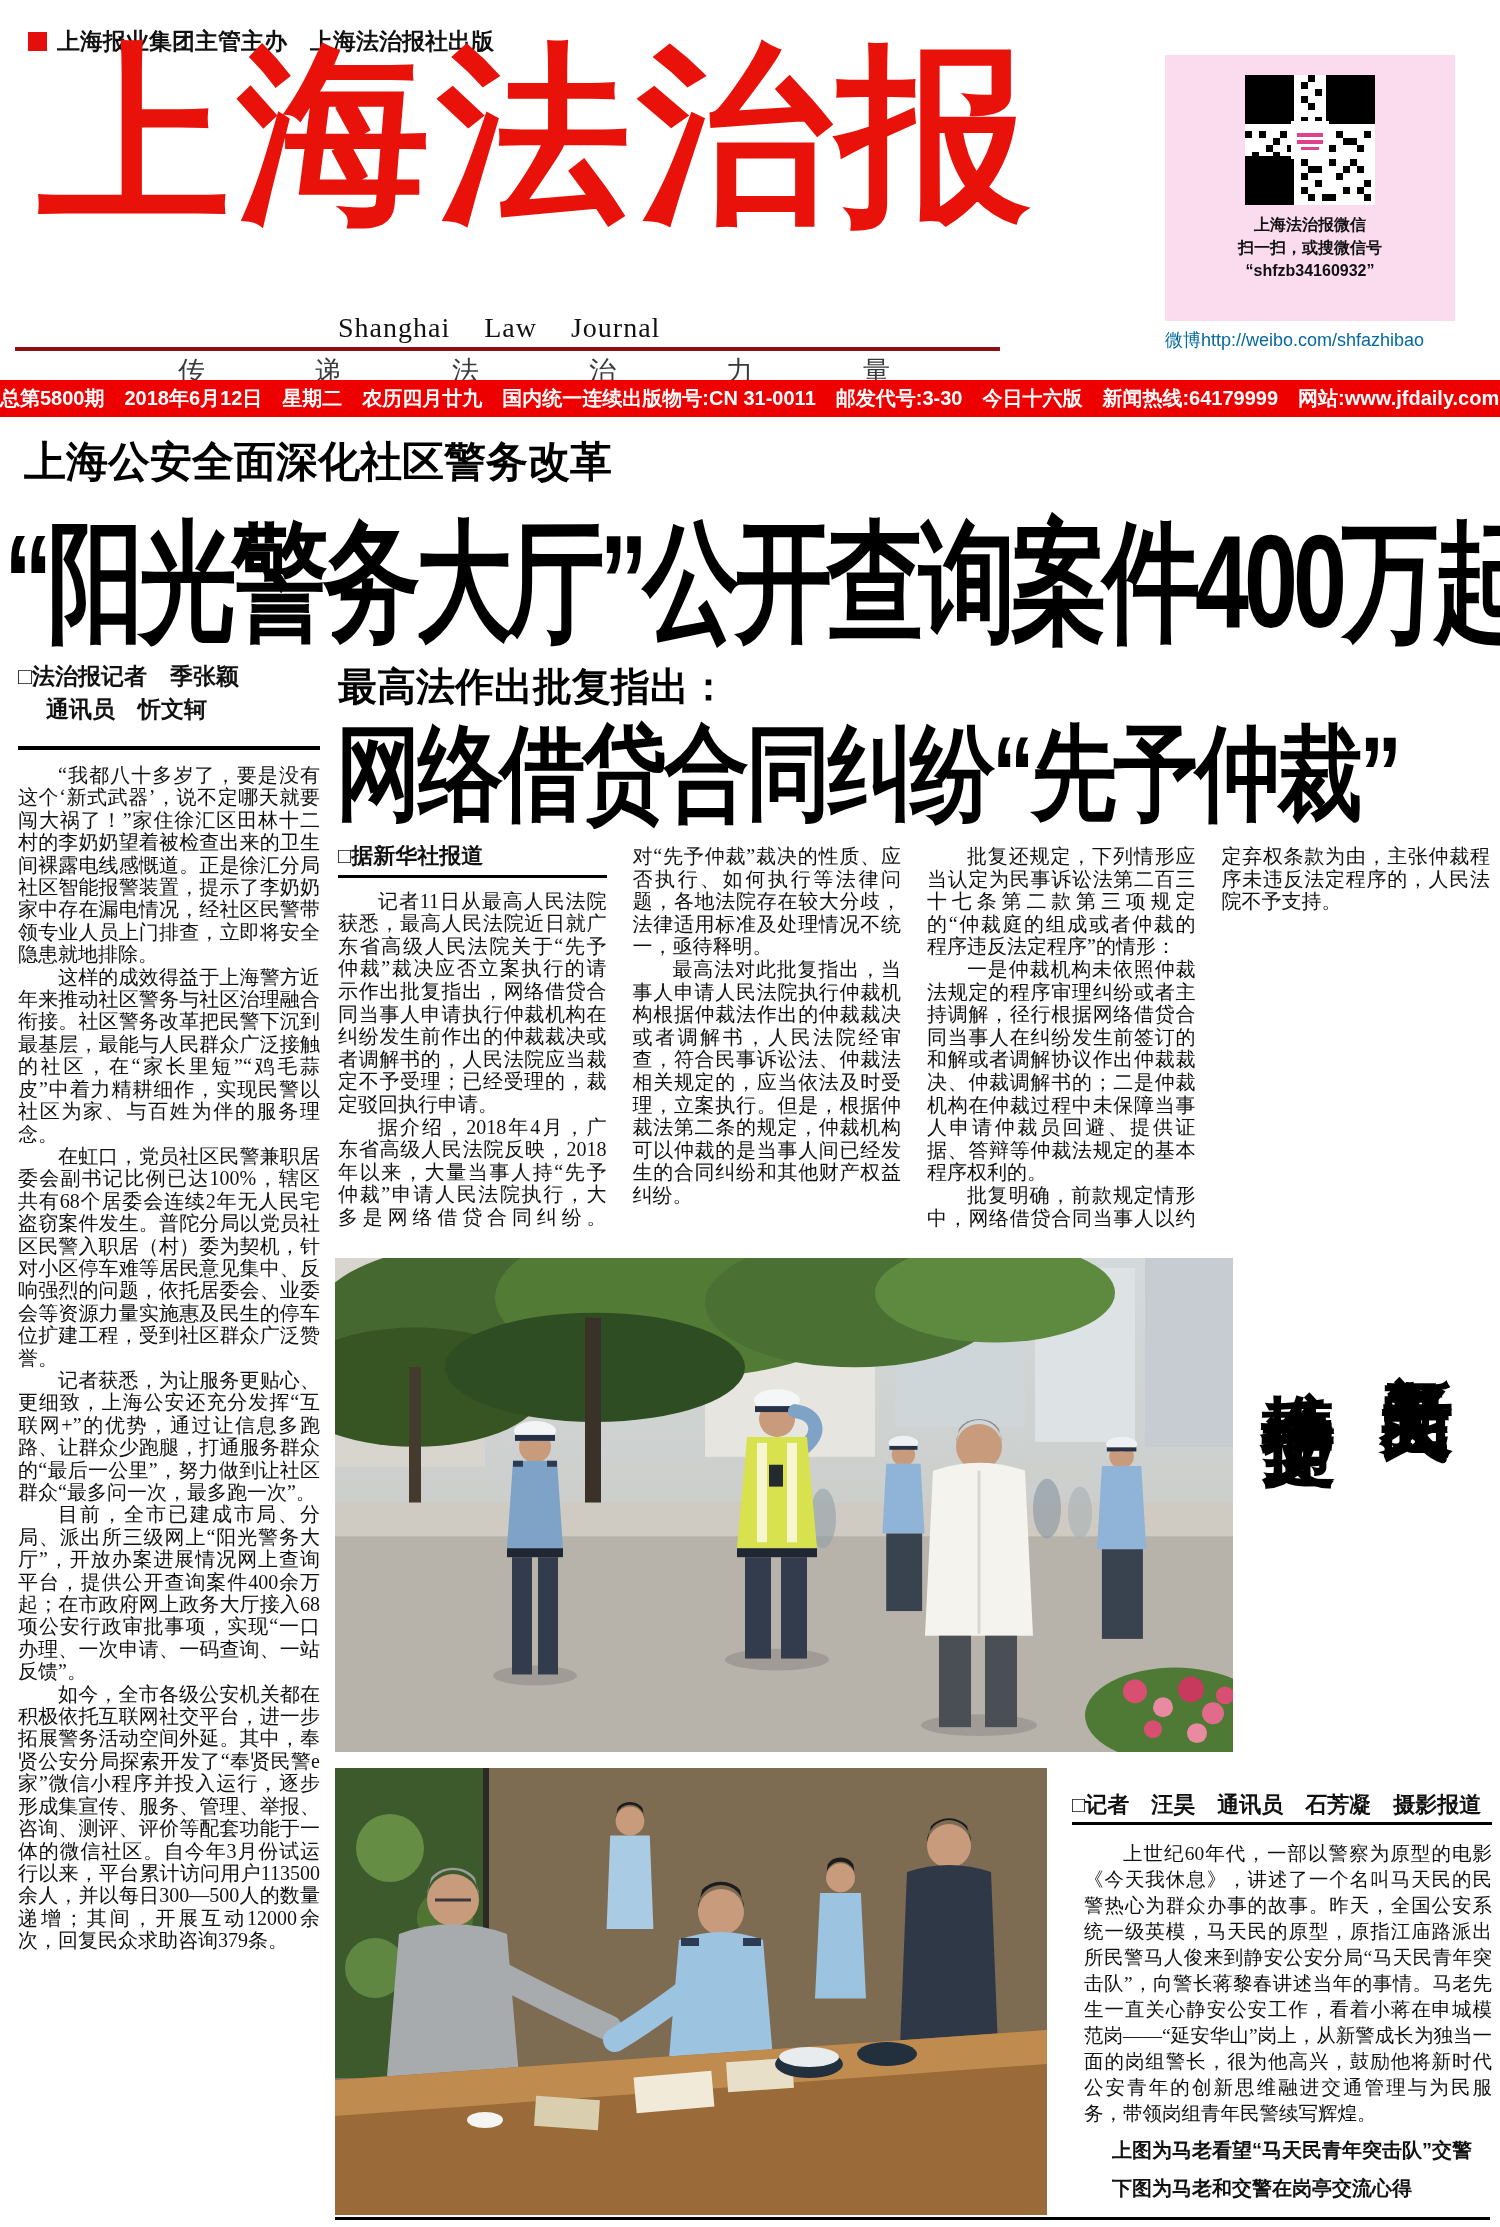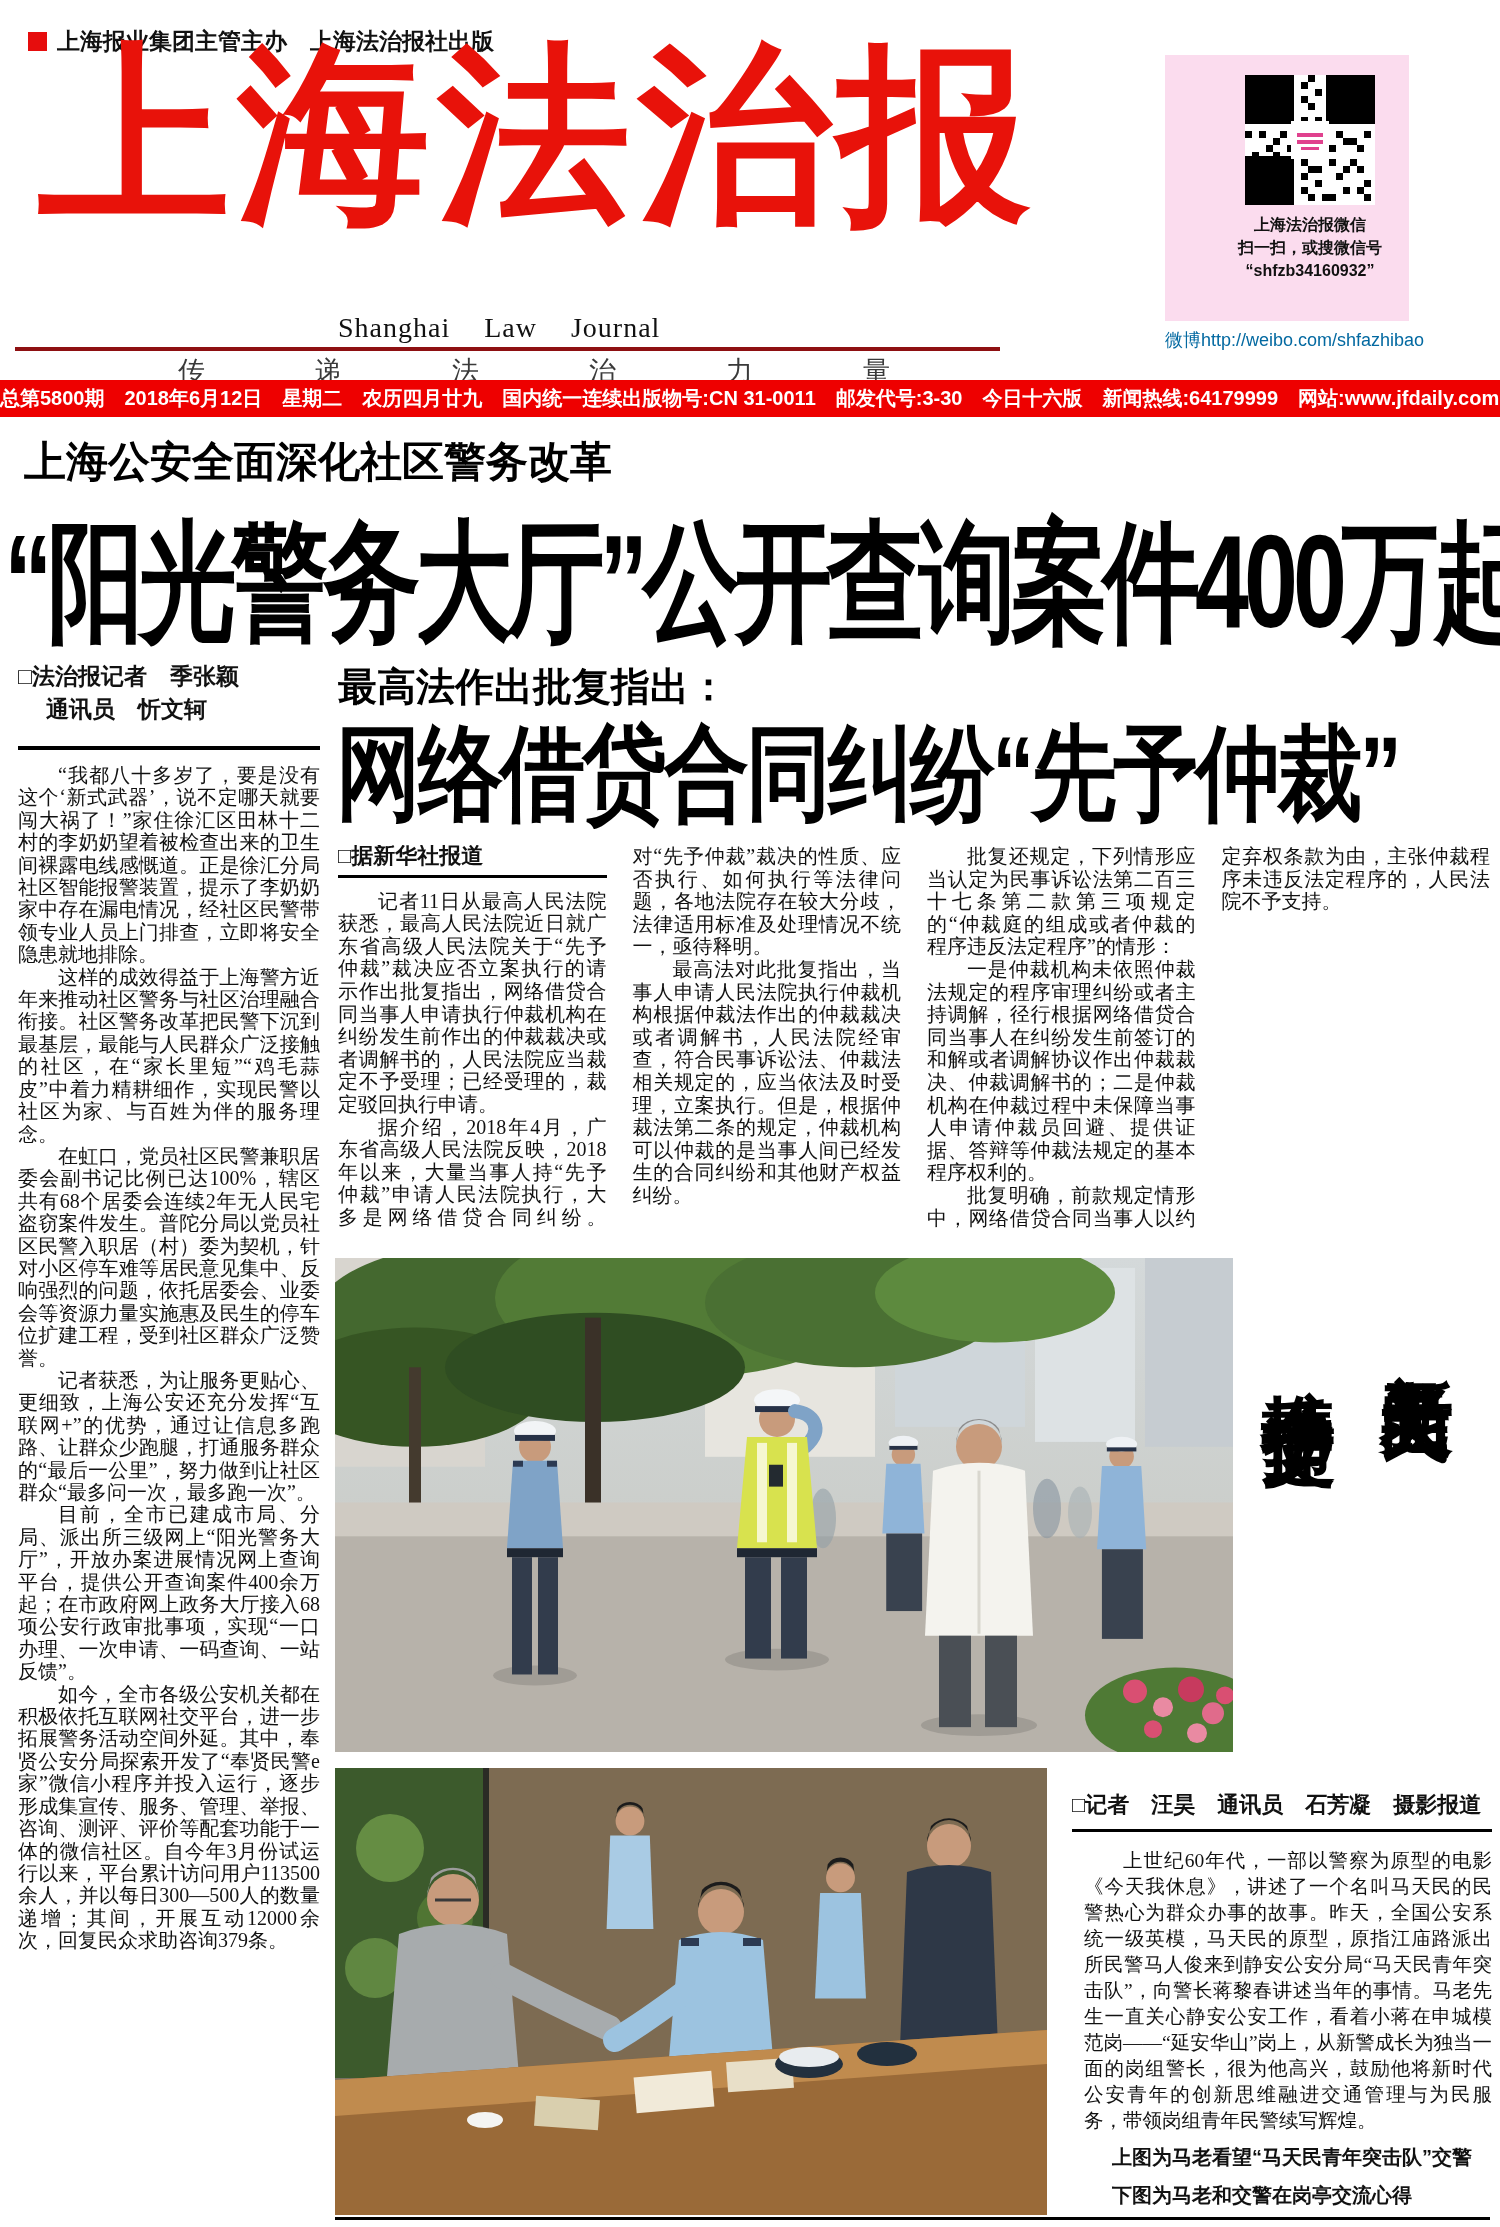--- a/index.html
+++ b/index.html
@@ -13,21 +13,21 @@
          margin-right:10px;vertical-align:-2px;}
   .masthead{left:16px;top:34px;width:1010px;font-family:"Liberation Sans",sans-serif;
             font-size:192px;line-height:1.05;font-weight:900;color:#e8120a;
             letter-spacing:8px;white-space:nowrap;margin-left:22px;}
   .mast-en{left:338px;top:312px;font-family:"Liberation Serif",serif;
            font-size:28px;color:#111;word-spacing:26px;letter-spacing:1px;}
   .redline{left:15px;top:347px;width:985px;height:4px;background:#8e1012;}
   .slogan{left:178px;top:353px;width:760px;font-family:"Liberation Sans",sans-serif;
           font-size:27px;color:#3a3a3a;letter-spacing:110px;white-space:nowrap;}
   
-  .wechatbox{left:1165px;top:55px;width:244px;height:266px;background:#fbdcee;}
+  .wechatbox{left:1165px;top:55px;width:290px;height:266px;background:#fbdcee;}
   .qr{position:absolute;left:80px;top:20px;width:130px;height:130px;}
   .wc-lines{position:absolute;left:0;top:158px;width:290px;text-align:center;
             font-family:"Liberation Sans",sans-serif;font-size:16px;font-weight:bold;
             line-height:23px;color:#111;}
   .weibo{left:1165px;top:328px;font-family:"Liberation Sans",sans-serif;
          font-size:18px;color:#0369a1;}
   
   .infobar{left:0;top:380px;width:1500px;height:37px;background:#ee0000;color:#fff;
            font-family:"Liberation Sans",sans-serif;font-size:20px;font-weight:bold;
            line-height:37px;white-space:nowrap;}
@@ -62,21 +62,21 @@
   .photo1{left:335px;top:1258px;width:898px;height:494px;}
   .photo2{left:335px;top:1768px;width:712px;height:447px;}
   .vt{font-family:"Liberation Sans",sans-serif;font-weight:900;color:#000;
       writing-mode:vertical-rl;text-orientation:upright;font-size:74px;
       letter-spacing:6px;line-height:1;}
   .vt1{left:1380px;top:1314px;height:410px;}
   .vt2{left:1262px;top:1330px;height:410px;}
   
   .feat{left:1072px;top:1790px;width:420px;height:426px;overflow:hidden;}
   .feat .byline{font-family:"Liberation Sans",sans-serif;font-size:22px;font-weight:bold;
-                border-bottom:3px solid #000;padding-bottom:9px;margin-bottom:16px;}
+                border-bottom:3px solid #000;padding-bottom:2px;margin-bottom:16px;}
   .feat .body{font-size:19.5px;line-height:26px;text-align:justify;margin-left:12px;}
   .feat .cap{font-family:"Liberation Sans",sans-serif;font-weight:bold;font-size:20px;
              line-height:30px;margin-top:8px;}
   .botline{left:335px;top:2217px;width:1155px;height:3px;background:#000;}
 </style>
 </head>
 <body>
 
 <div class="abs publisher"><span class="redsq"></span><span>上海报业集团主管主办　上海法治报社出版</span></div>
 

